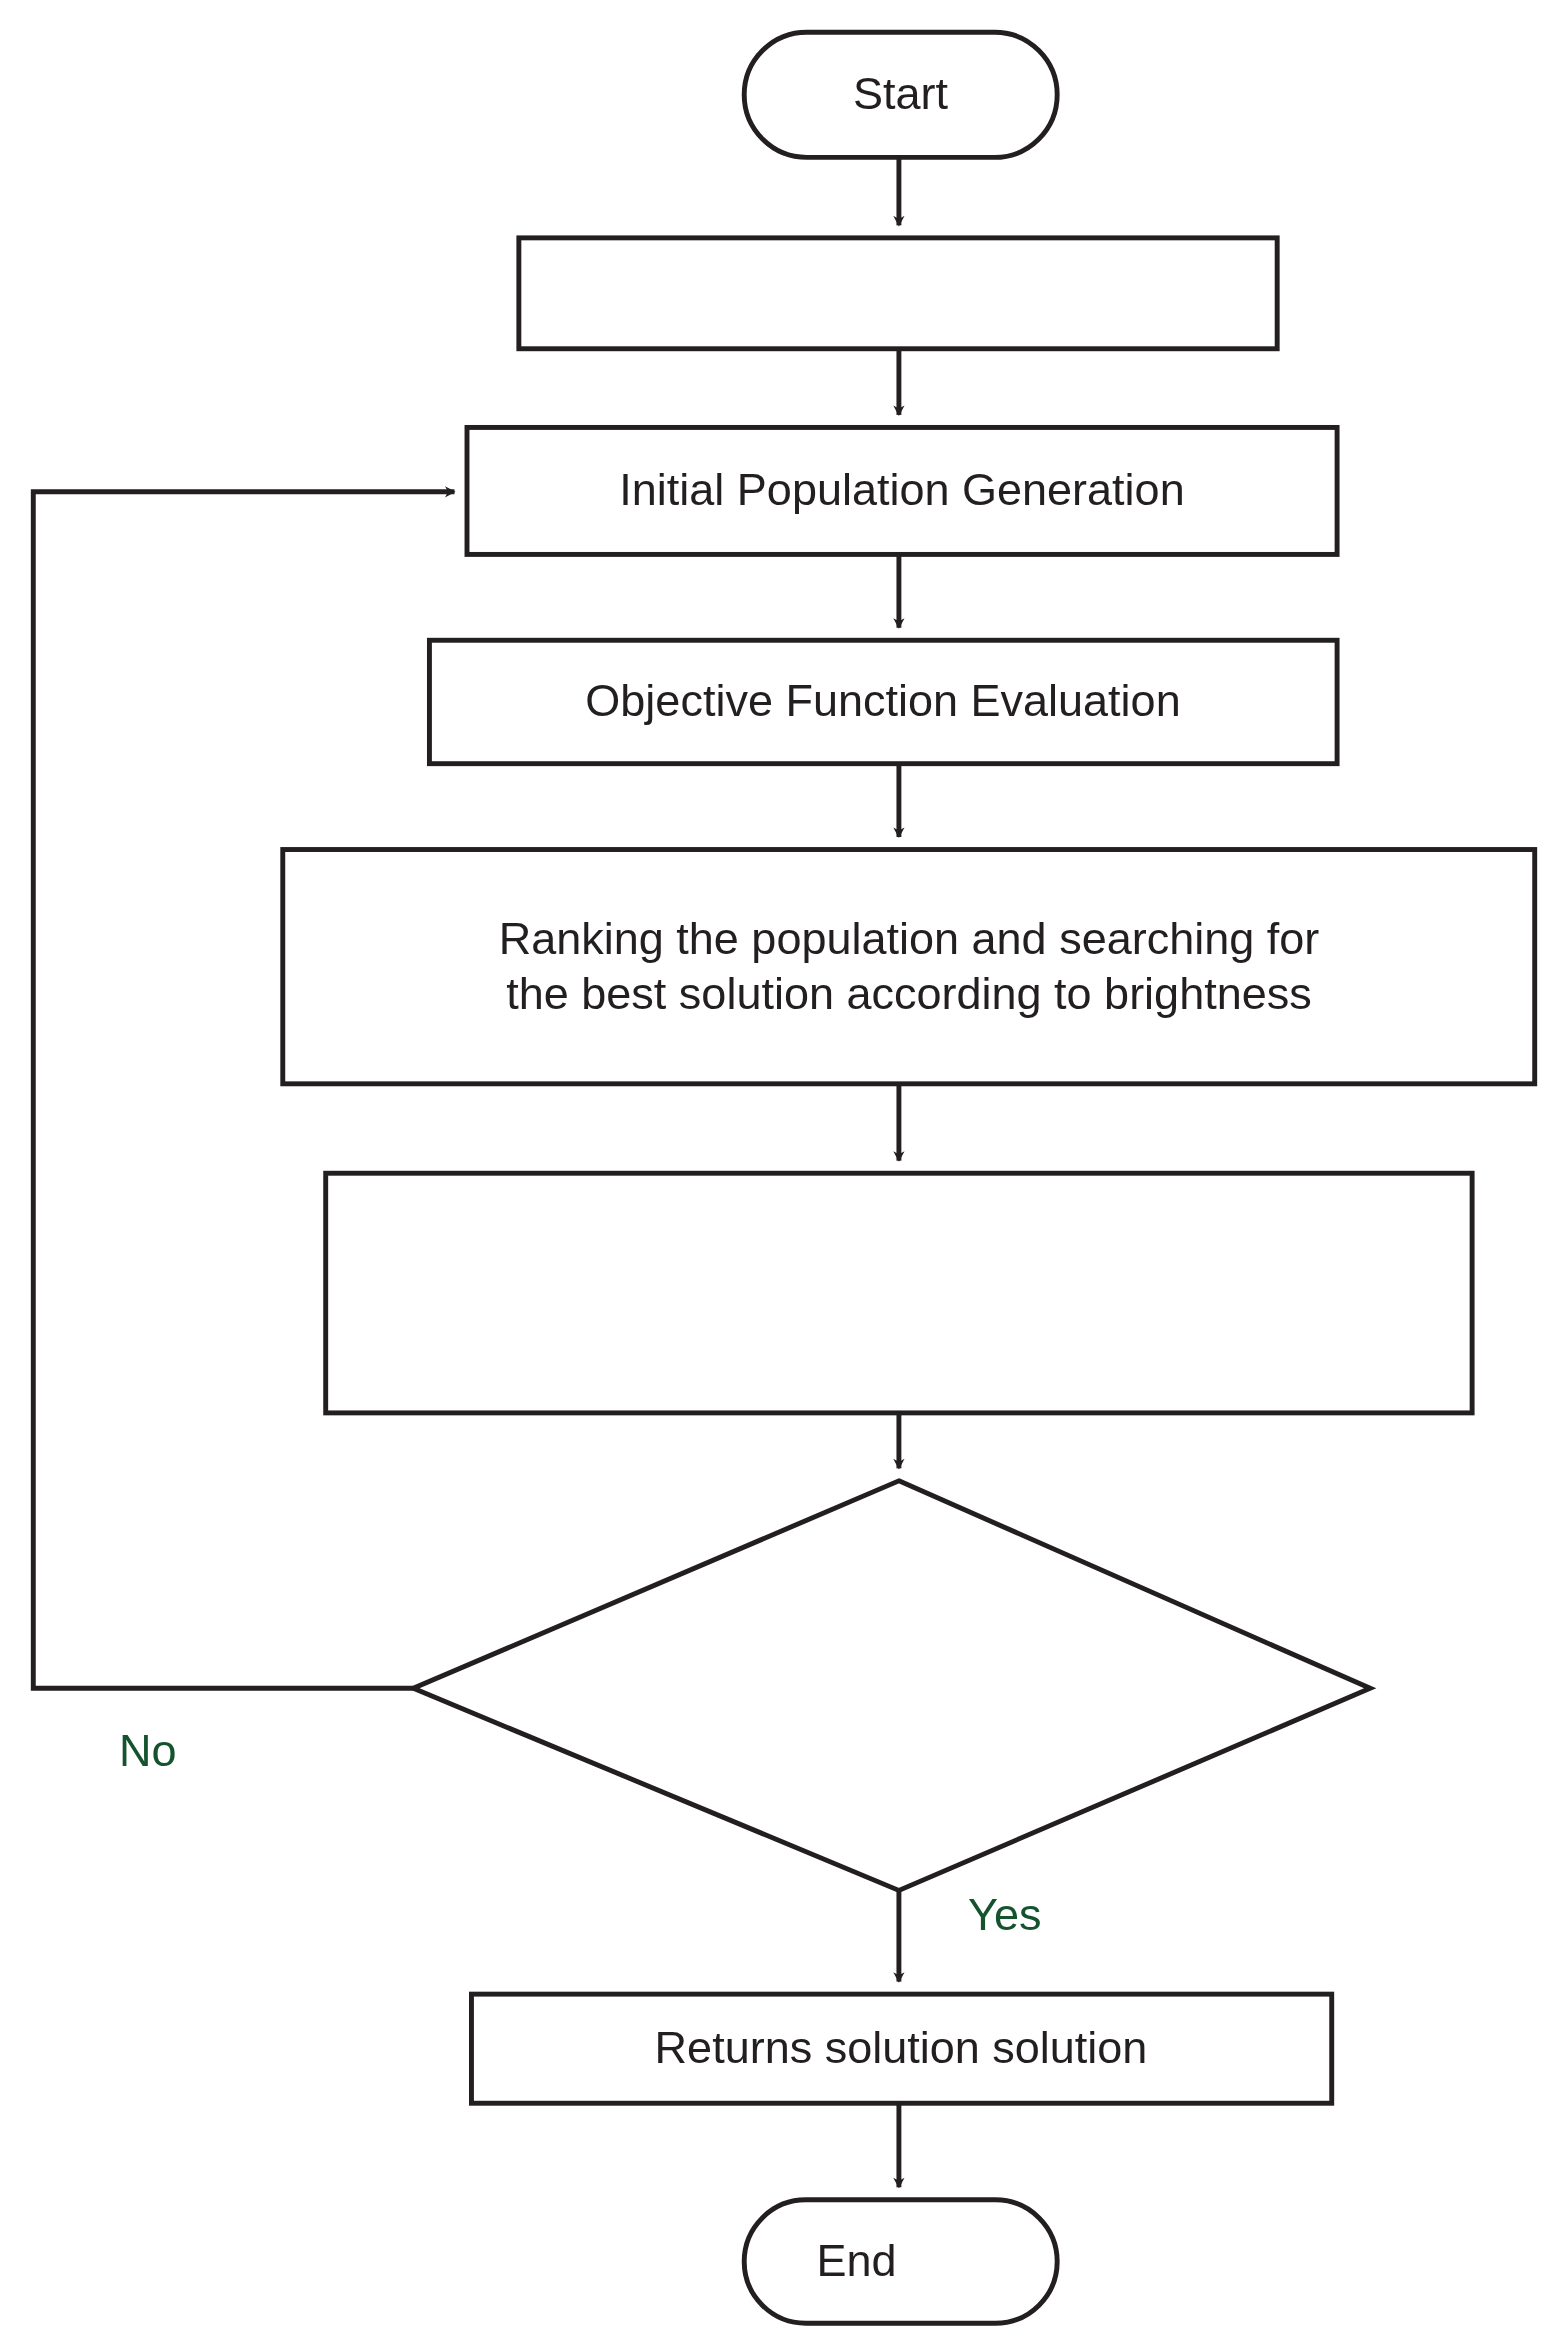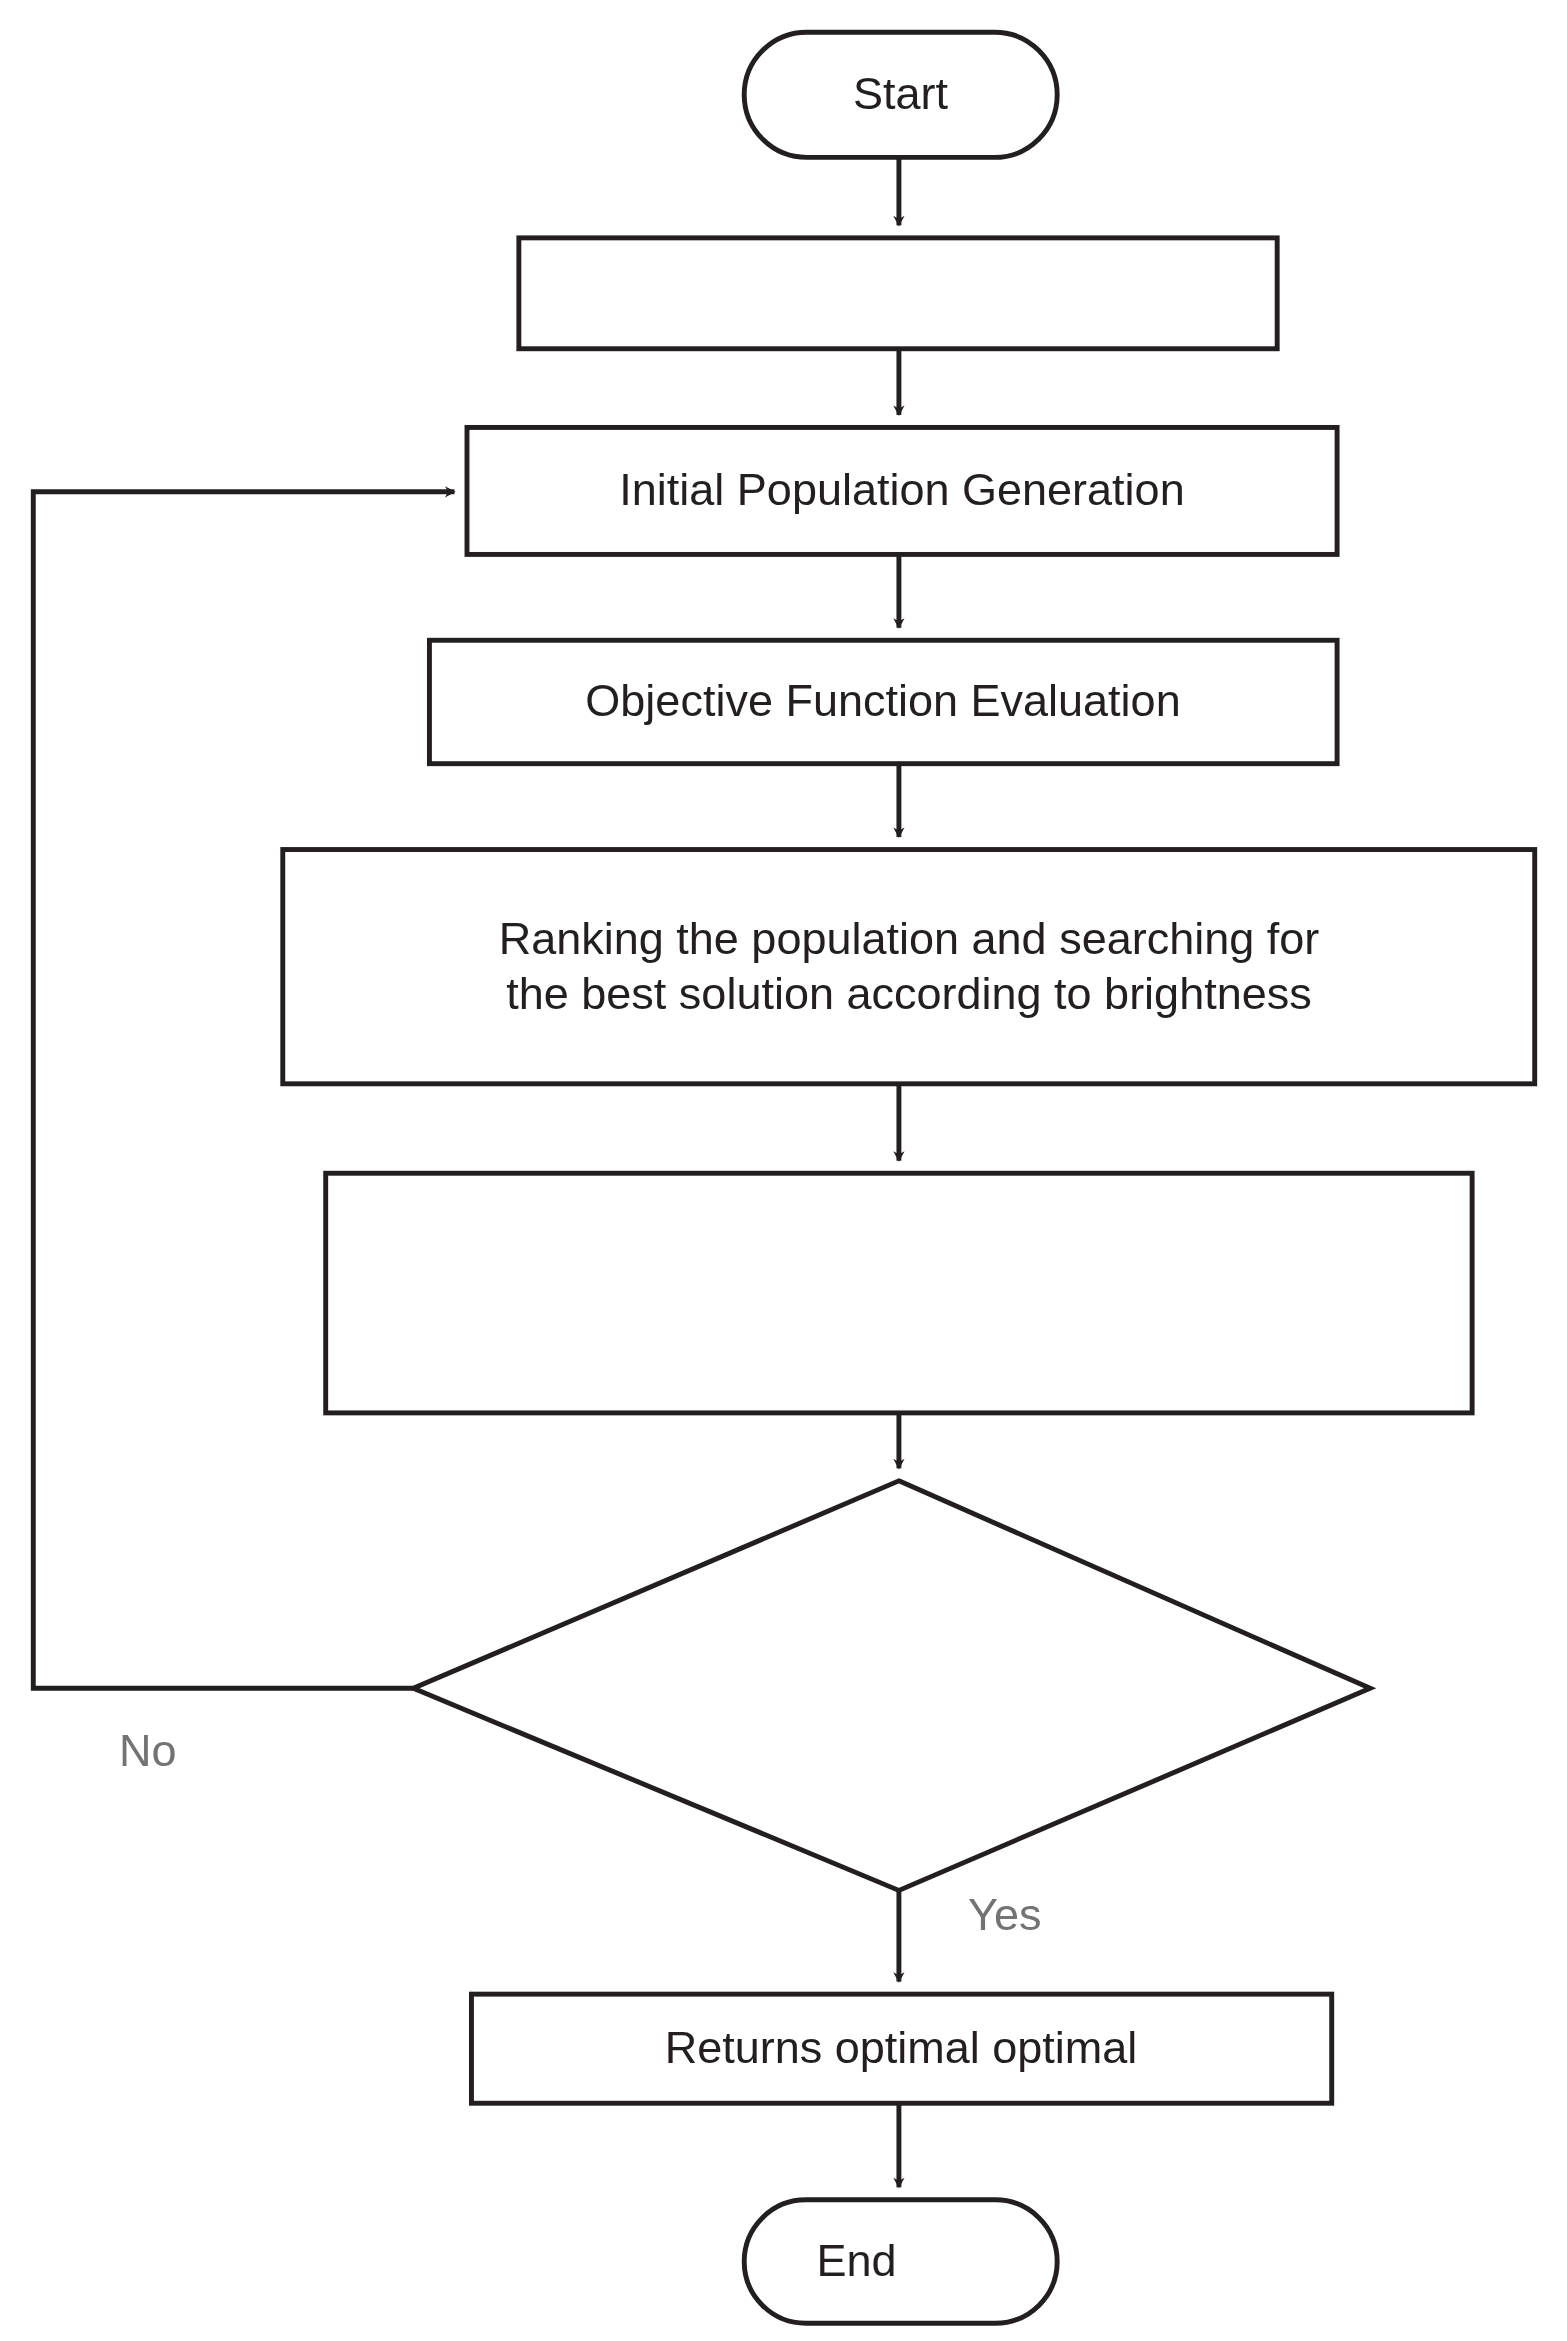--- a/index.html
+++ b/index.html
@@ -31,21 +31,21 @@
     text-align: center;
     color: #231f20;
     font-family: "Liberation Sans", sans-serif;
     font-size: 45px;
     line-height: 1.22;
     white-space: pre-line;
     pointer-events: none;
   }
   .edge-label {
     position: absolute;
-    color: #737373;
+    color: #14532d;
     font-family: "Liberation Sans", sans-serif;
     font-size: 45px;
     line-height: 1;
   }
 </style>
 </head>
 <body>
 
 <div id="flowchart-root">
 
@@ -104,21 +104,21 @@
 
   <div class="node-label" style="left:429px; top:640px; width:908px; height:123px;">Objective Function Evaluation</div>
 
   <div class="node-label" style="left:467px; top:427px; width:870px; height:127px;">Initial Population Generation</div>
 
   <div class="node-label" style="left:283px; top:850px; width:1252px; height:234px;">Ranking the population and searching for
 the best solution according to brightness</div>
 
 
 
-  <div class="node-label" style="left:471px; top:1994px; width:860px; height:109px;">Returns optimal optimal</div>
+  <div class="node-label" style="left:471px; top:1994px; width:860px; height:109px;">Returns solution solution</div>
 
   <div class="node-label" style="left:700px; top:2200px; width:313px; height:123px;">End</div>
 
   <div class="edge-label" style="left:119px; top:1728px;">No</div>
 
   <div class="edge-label" style="left:968px; top:1892px;">Yes</div>
 
 </div>
 
 

